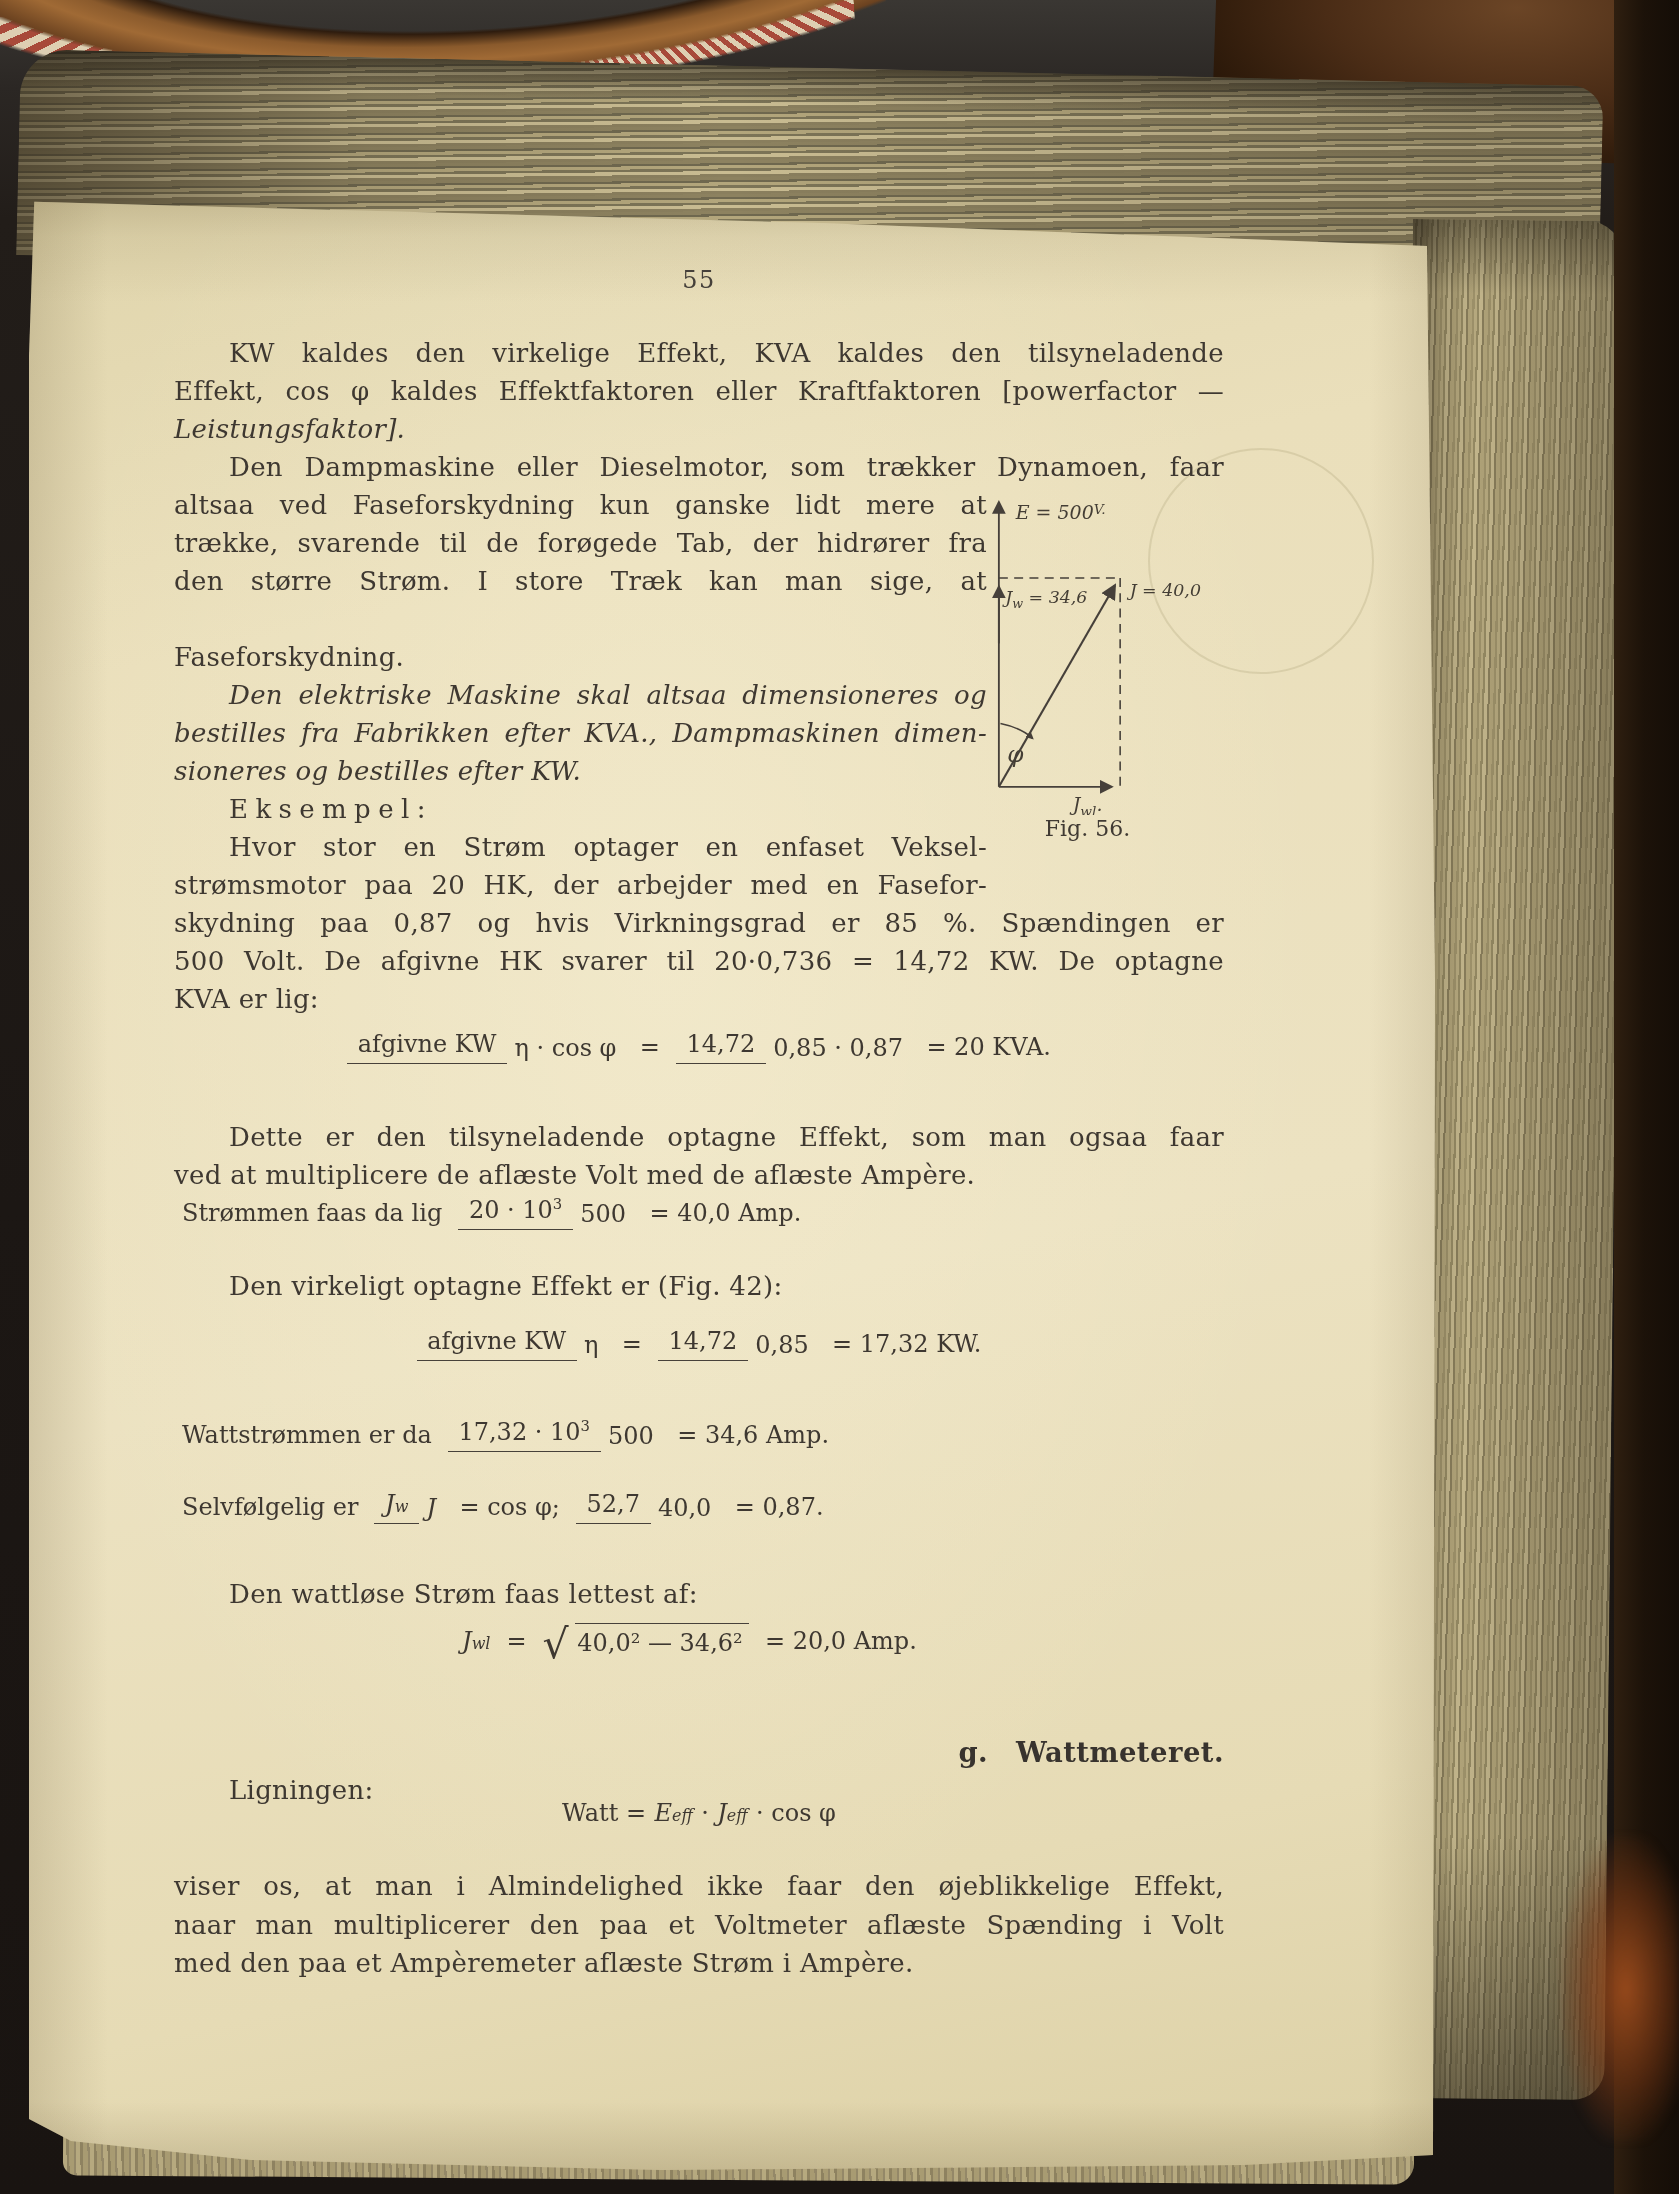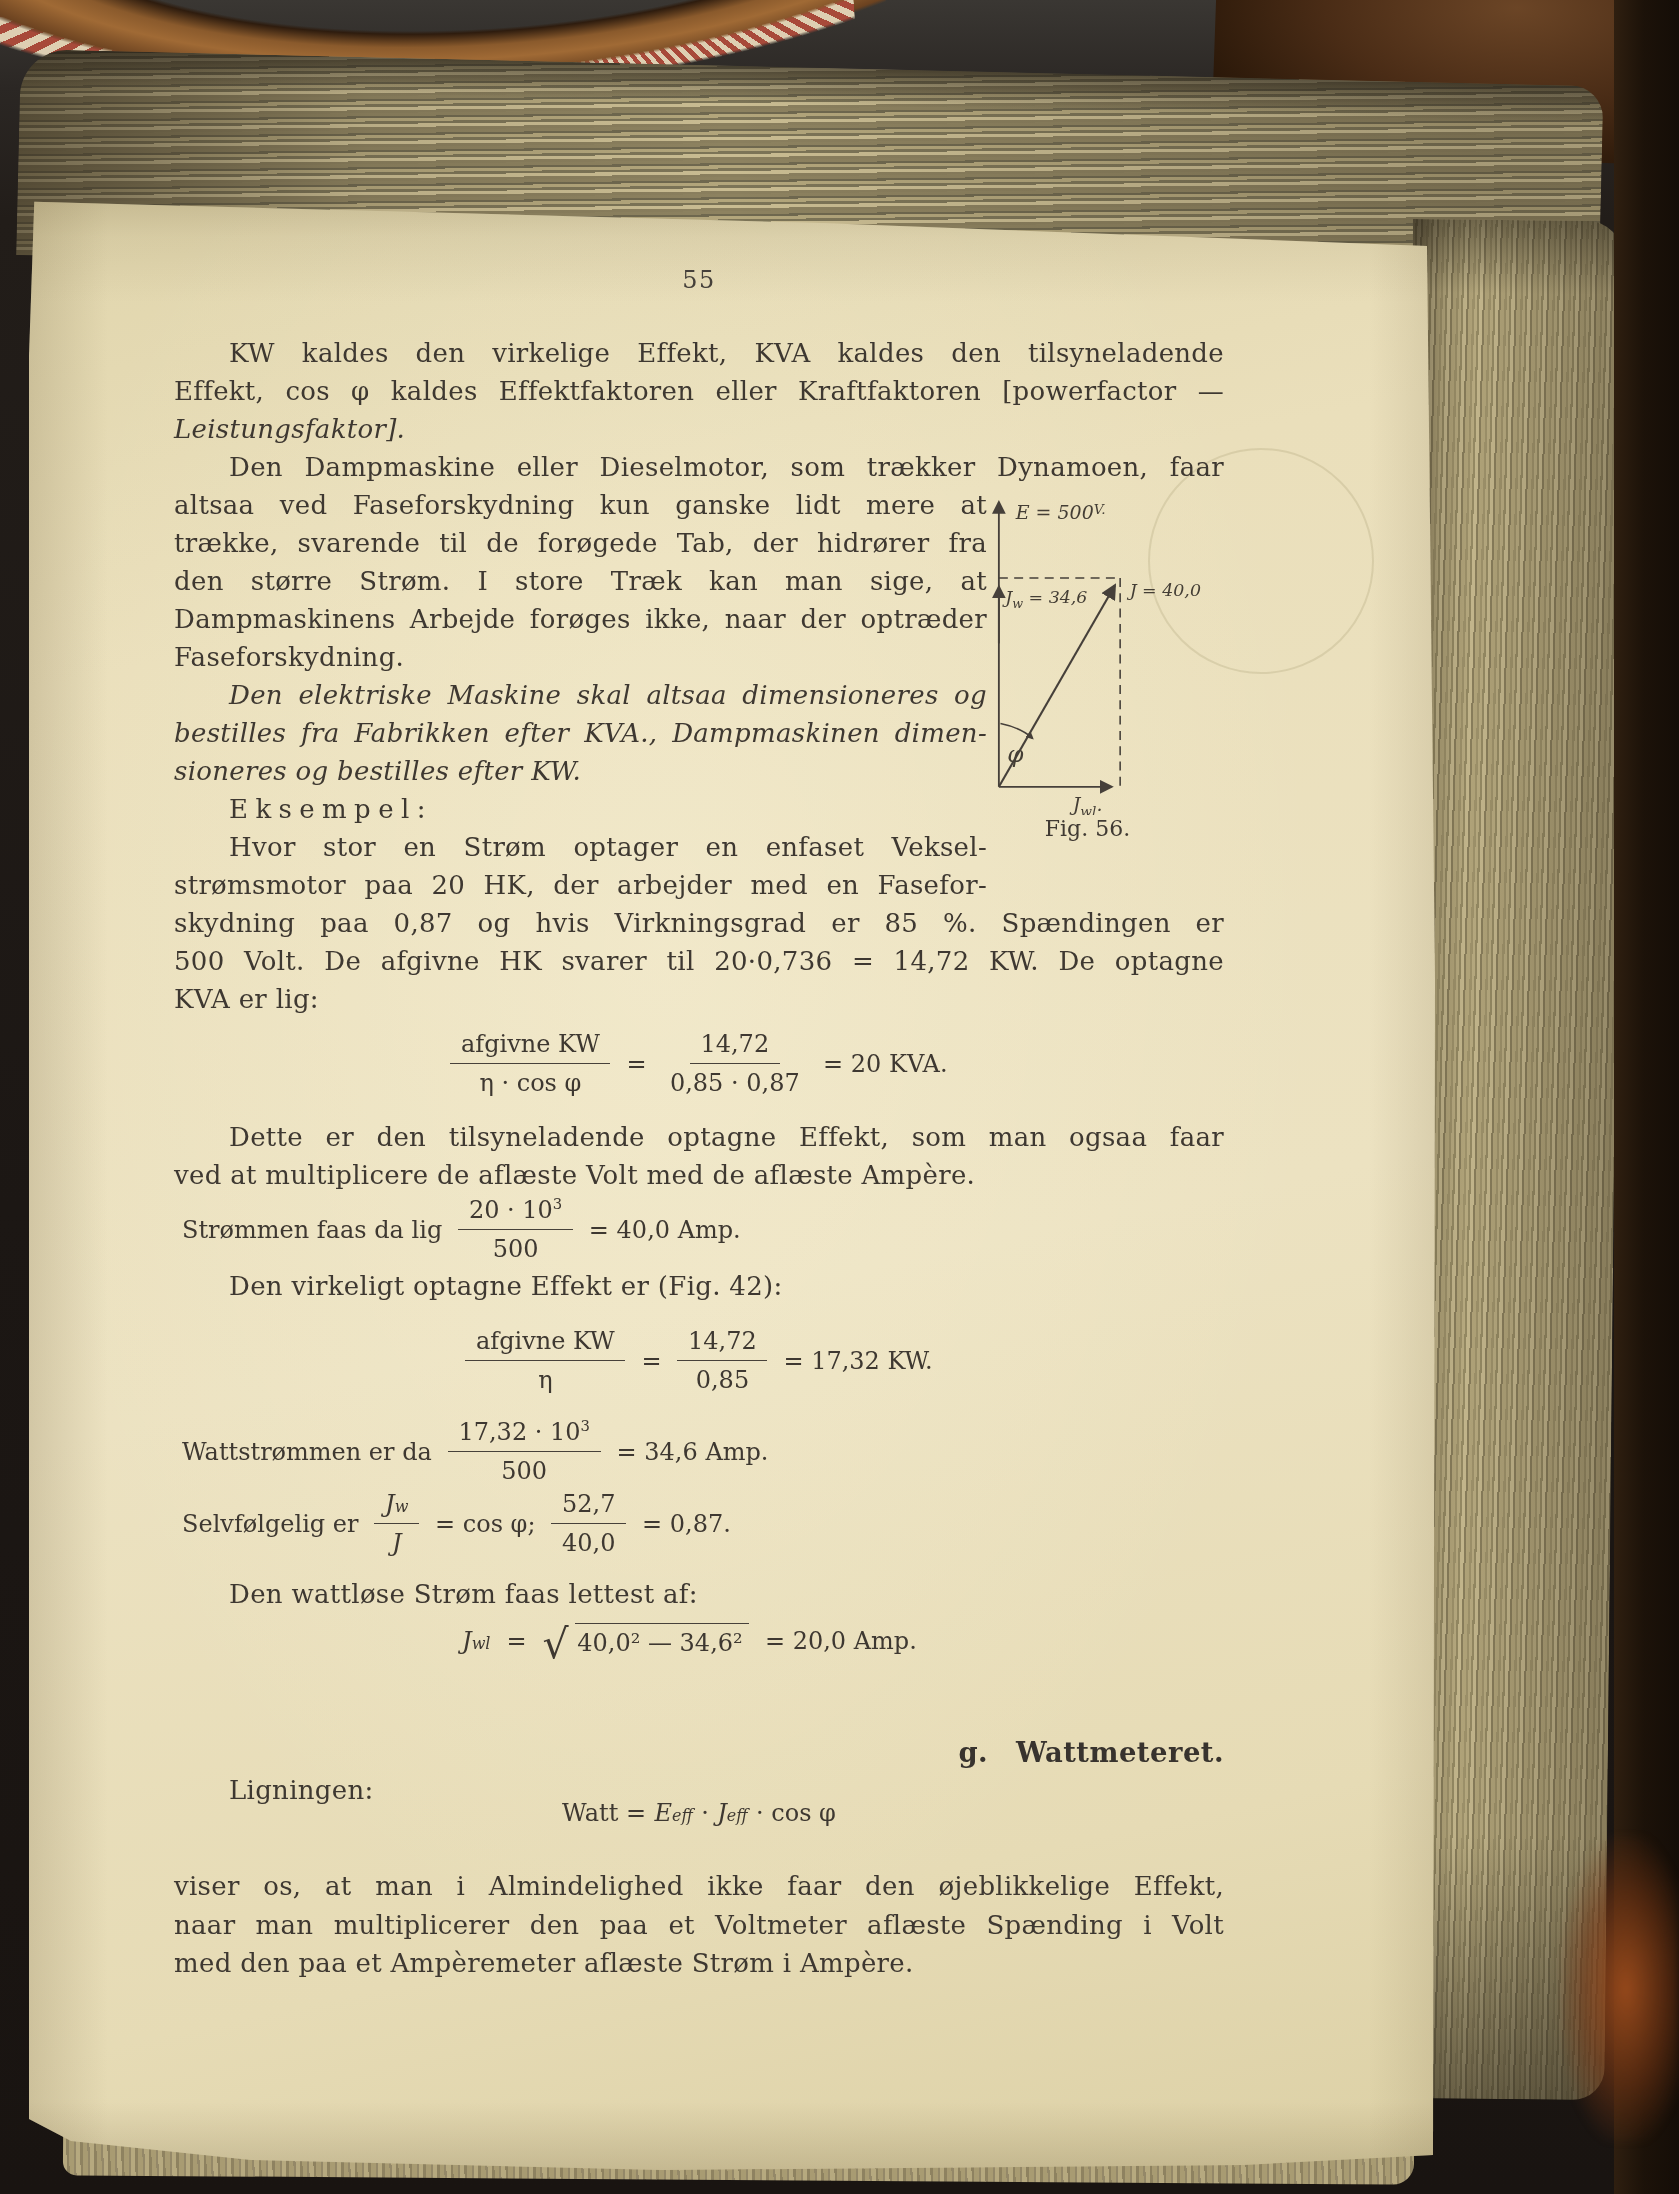--- a/index.html
+++ b/index.html
@@ -116,21 +116,21 @@
     position:absolute;left:145px;top:1549px;width:1050px;text-align:right;
     font-size:27.4px;font-weight:bold;color:#38332e;letter-spacing:0.5px;
   }
 
   
   .formula{
     position:absolute;display:flex;align-items:center;gap:16px;
     font-size:24px;line-height:1.25;color:#3e3831;white-space:nowrap;
   }
   .fcenter{left:145px;width:1050px;justify-content:center;}
-  .frac{display:inline-flex;flex-direction:column;align-items:center;}
+  .frac{display:inline-flex;align-items:flex-start;}
   .frac .num{border-bottom:1.6px solid #47413a;padding:0 10.6px 4.2px;}
   .frac .den{padding:4.2px 7.4px 0;}
   .mvar{font-style:italic;}
   sub{font-size:16px;font-style:italic;line-height:0;}
   sup{font-size:14.8px;line-height:0;}
   .rootsign{
     font-family:"DejaVu Sans", sans-serif;font-size:41px;line-height:21px;
     transform:translateY(4.2px);
   }
   .radicand{border-top:1.6px solid #47413a;padding:4.2px 6.3px 0 2.1px;margin-left:-9.5px;}
@@ -162,21 +162,20 @@
 
   <div id="page-number">55</div>
 
   <div class="line j" style="top:188px">Effekt, cos φ kaldes Effektfaktoren eller Kraftfaktoren [powerfactor —</div>
   <div class="line j ind" style="top:150px">KW kaldes den virkelige Effekt, KVA kaldes den tilsyneladende</div>
   <div class="line it" style="top:226px">Leistungsfaktor].</div>
   <div class="line j ind" style="top:264px">Den Dampmaskine eller Dieselmotor, som trækker Dynamoen, faar</div>
   <div class="line j narrow" style="top:302px">altsaa ved Faseforskydning kun ganske lidt mere at</div>
   <div class="line j narrow" style="top:340px">trække, svarende til de forøgede Tab, der hidrører fra</div>
   <div class="line j narrow" style="top:378px">den større Strøm. I store Træk kan man sige, at</div>
-  <div class="line j narrow" style="top:416px">Dampmaskinens Arbejde forøges ikke, naar der optræder</div>
   <div class="line narrow" style="top:454px">Faseforskydning.</div>
   <div class="line j narrow it ind" style="top:492px">Den elektriske Maskine skal altsaa dimensioneres og</div>
   <div class="line j narrow it" style="top:530px">bestilles fra Fabrikken efter KVA., Dampmaskinen dimen-</div>
   <div class="line narrow it" style="top:568px">sioneres og bestilles efter KW.</div>
   <div class="line narrow ind sp" style="top:606px">Eksempel:</div>
   <div class="line j narrow ind" style="top:644px">Hvor stor en Strøm optager en enfaset Veksel-</div>
   <div class="line j narrow" style="top:682px">strømsmotor paa 20 HK, der arbejder med en Fasefor-</div>
   <div class="line j" style="top:720px">skydning paa 0,87 og hvis Virkningsgrad er 85 %. Spændingen er</div>
   <div class="line j" style="top:758px">500 Volt. De afgivne HK svarer til 20·0,736 = 14,72 KW. De optagne</div>
   <div class="line" style="top:796px">KVA er lig:</div>

